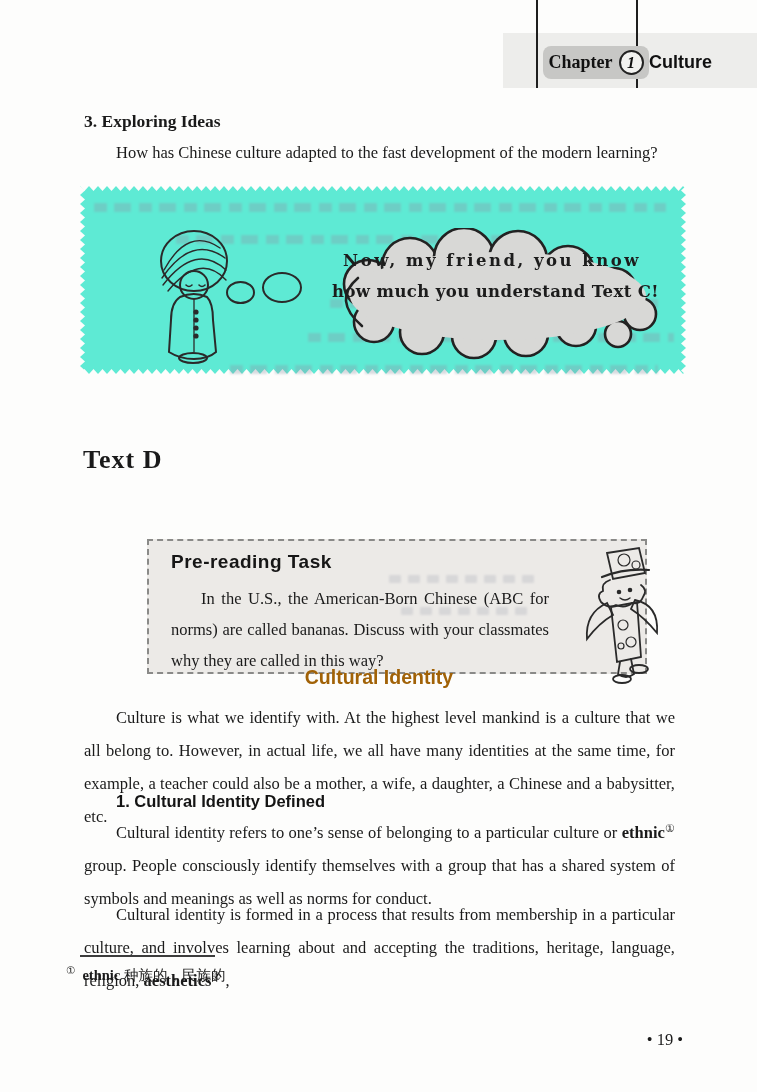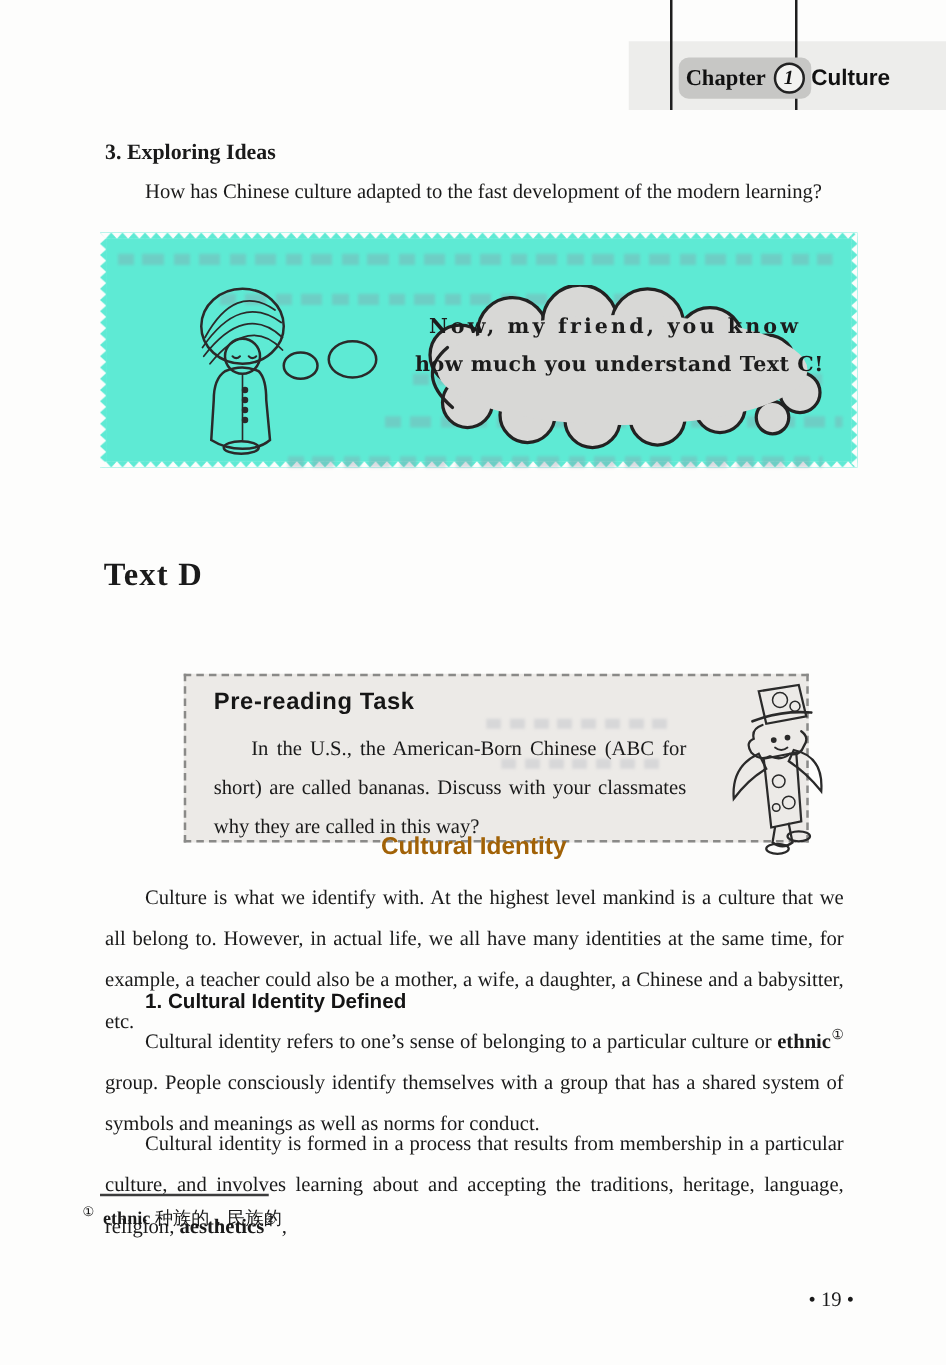--- a/index.html
+++ b/index.html
@@ -195,21 +195,21 @@
       <div class="l2">how much you understand Text C!</div>
     </div>
   </div>
 
   <div class="text-d">Text D</div>
 
   <div class="prereading-box">
     <div class="pr-bleed pr-b1"></div>
     <div class="pr-bleed pr-b2"></div>
     <div class="prereading-heading">Pre-reading Task</div>
-    <div class="prereading-body">In the U.S., the American-Born Chinese (ABC for short) are called bananas. Discuss with your classmates why they are called in this way?</div>
+    <div class="prereading-body">In the U.S., the American-Born Chinese (ABC for norms) are called bananas. Discuss with your classmates why they are called in this way?</div>
 
     <svg class="banana-figure" width="90" height="146" viewBox="0 0 90 146" fill="none" stroke="#2a2a2a" stroke-width="1.8" stroke-linecap="round">
       <path d="M30 8 L62 3 L68 28 L36 34 Z"></path>
       <circle cx="47" cy="15" r="6" stroke-width="1.2"></circle>
       <circle cx="59" cy="20" r="4" stroke-width="1.2"></circle>
       <path d="M25 32 Q48 23 72 25" stroke-width="2.2"></path>
       <path d="M33 35 q-9 3 -7 11 q-7 3 -2 11 q7 7 15 3 q9 4 16 -2 q8 2 11 -6 q5 -7 -2 -12"></path>
       <circle cx="42" cy="47" r="1.4" fill="#2a2a2a"></circle>
       <circle cx="53" cy="45" r="1.4" fill="#2a2a2a"></circle>
       <path d="M43 53 q5 4 10 0" stroke-width="1.4"></path>

